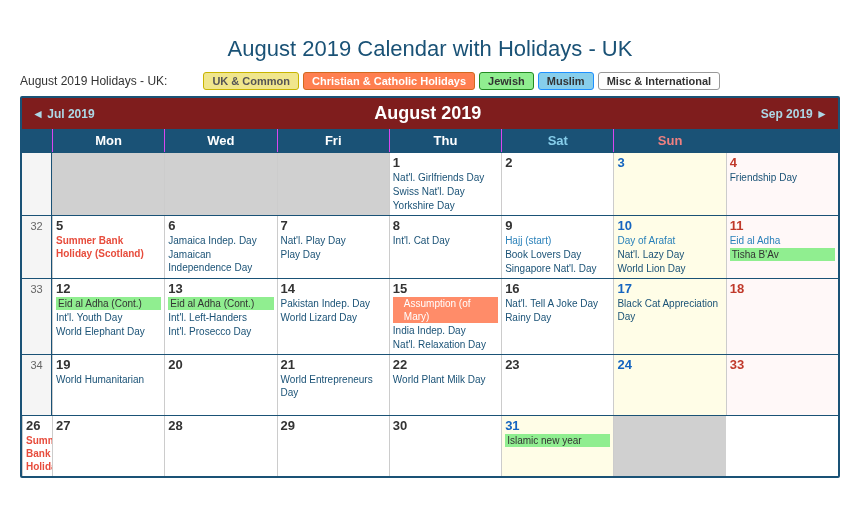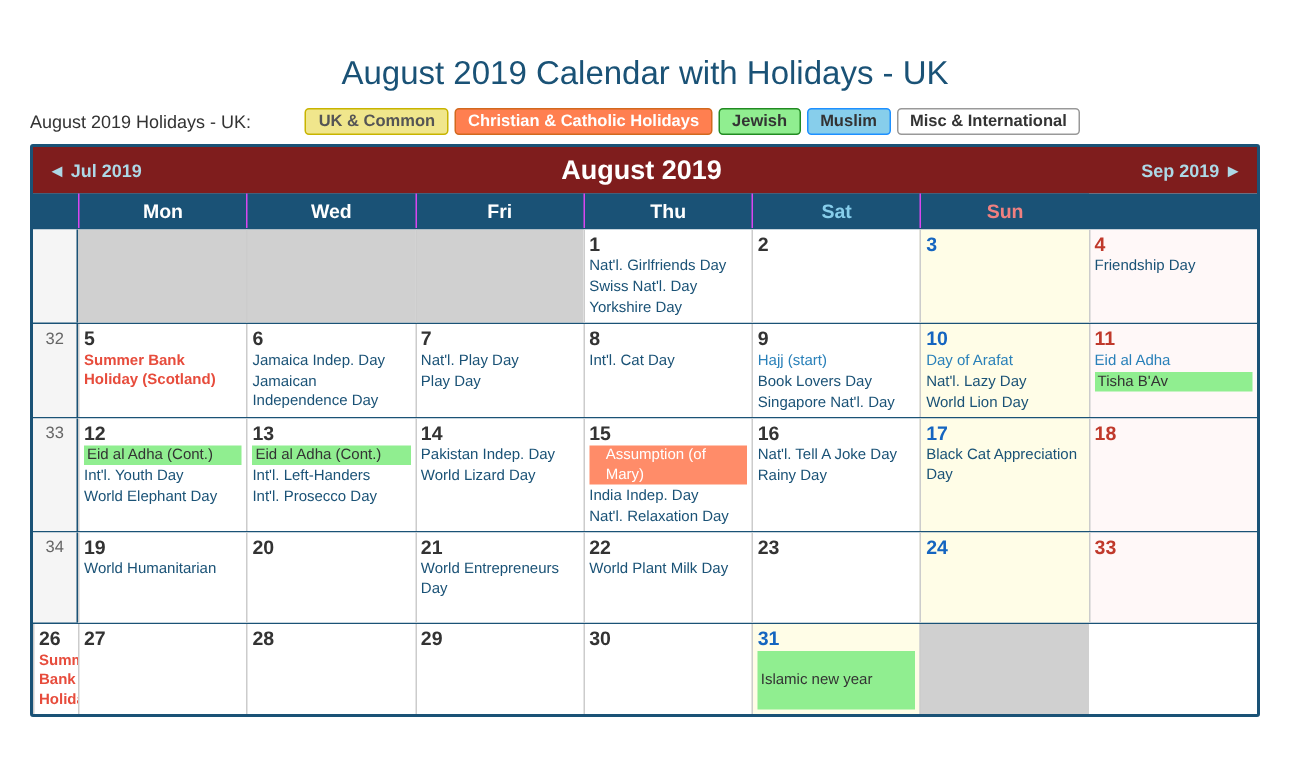--- a/index.html
+++ b/index.html
@@ -323,20 +323,20 @@
             <span class="day-num">28</span>
           </div>
           <div class="cal-cell normal">
             <span class="day-num">29</span>
           </div>
           <div class="cal-cell normal">
             <span class="day-num">30</span>
           </div>
           <div class="cal-cell sat">
             <span class="day-num sat">31</span>
-            <span class="event islamic-new highlighted" style="background: rgb(144, 238, 144); padding: 13px 2px; color: rgb(51, 51, 51);">Islamic new year</span>
+            <span class="event islamic-new highlighted" style="background: rgb(144, 238, 144); padding: 0px 2px; color: rgb(51, 51, 51);">Islamic new year</span>
           </div>
           <div class="cal-cell gray"></div>
         </div>
       </div>
   </div>
 
 </div>
 
 </body></html>

